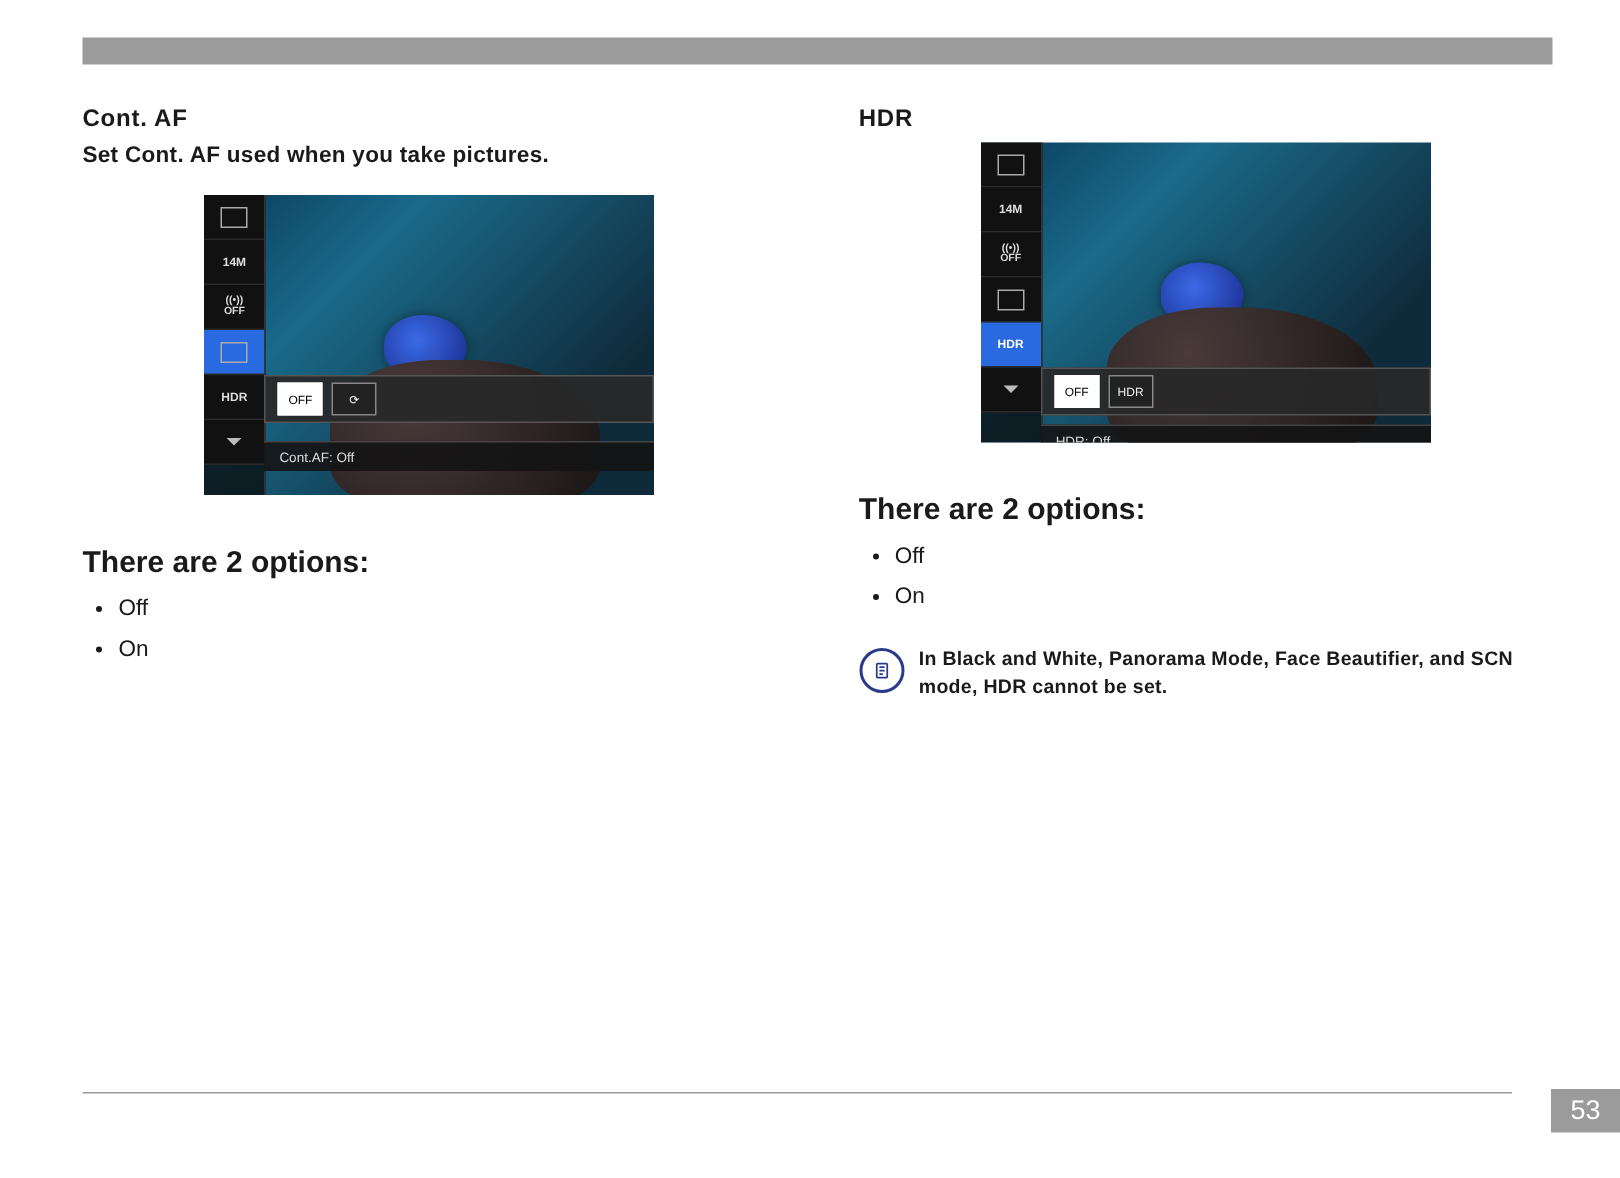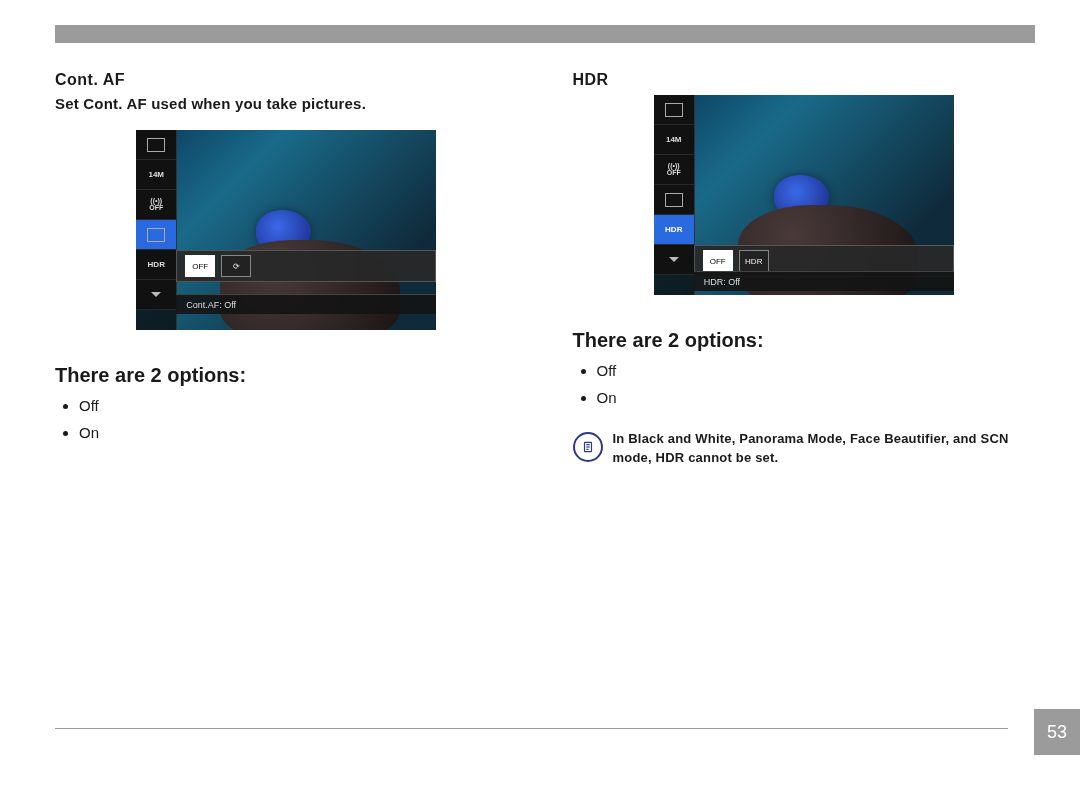--- a/index.html
+++ b/index.html
@@ -196,21 +196,21 @@
     bottom: 56px;
     right: 72px;
     height: 1px;
     background: #9b9b9b;
   }
   .page-number {
     position: absolute;
     right: 0;
     bottom: 30px;
     width: 46px;
-    height: 46px;
+    height: 29px;
     background: #9b9b9b;
     color: #fff;
     font-size: 18px;
     display: flex;
     align-items: center;
     justify-content: center;
   }
 </style>
 </head>
 <body>
@@ -270,21 +270,21 @@
             <div class="side-item">
                 <span class="ico"></span>
               </div>
             <div class="side-item active">HDR</div>
             <div class="side-item down"></div>
           </div>
           <div class="option-row" style="top:150px">
             <div class="opt-cell sel">OFF</div>
             <div class="opt-cell">HDR</div>
           </div>
-          <div class="option-row caption" style="top:176px">HDR: Off</div>
+          <div class="option-row caption" style="top:188px">HDR: Off</div>
         </div>
       </div>
 
       <div class="options-text">There are 2 options:</div>
       <ul class="opts">
         <li>Off</li>
         <li>On</li>
       </ul>
 
       <div class="note">

